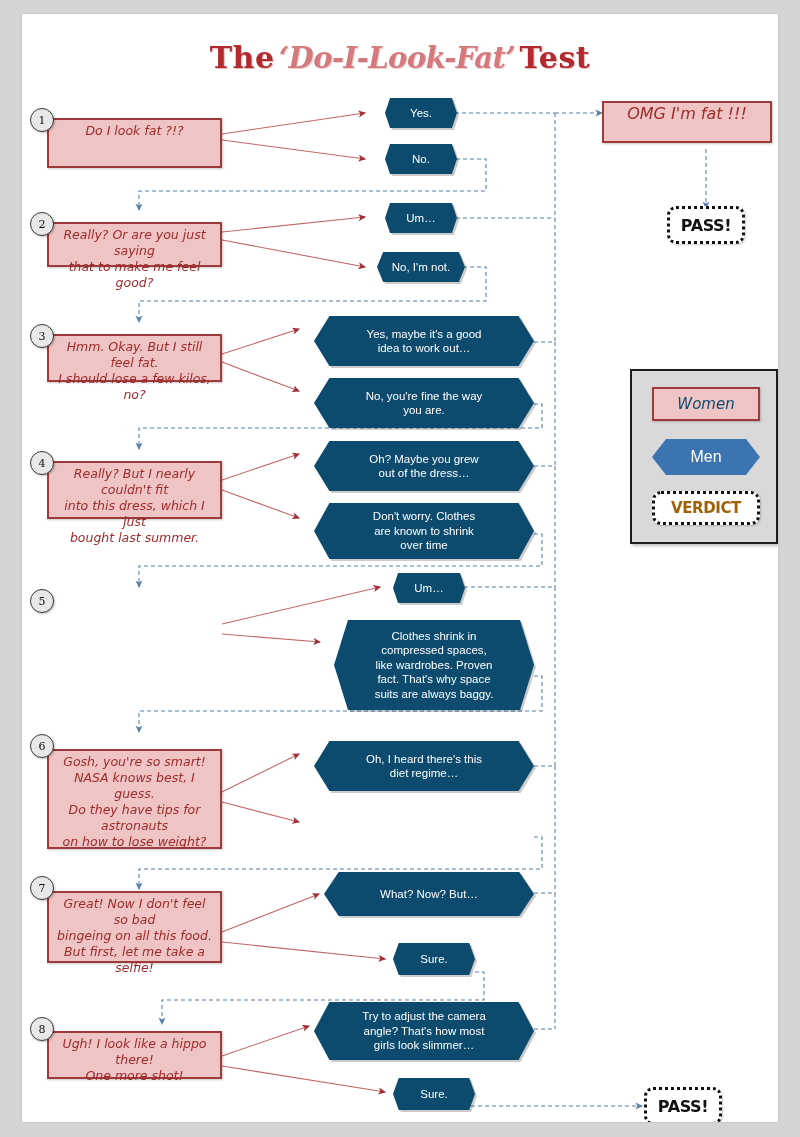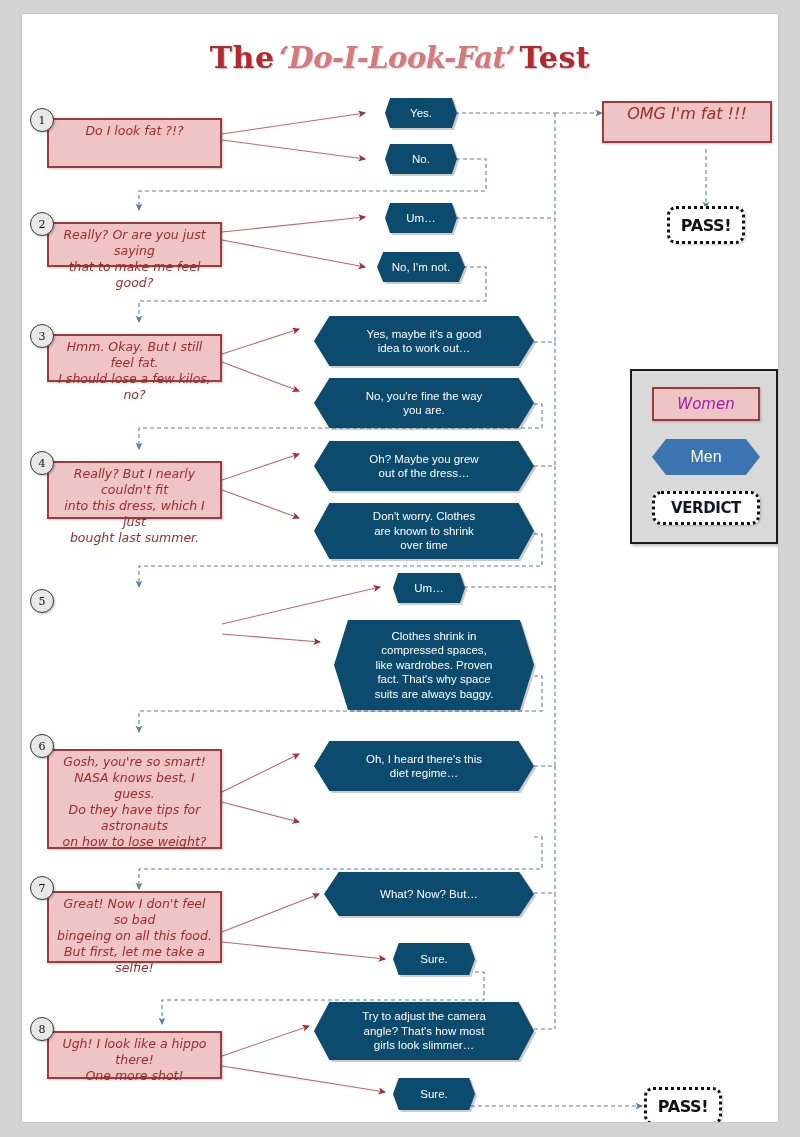--- a/index.html
+++ b/index.html
@@ -118,37 +118,37 @@
     background:#d9d9d9;
     border:2px solid #1c1c1c;
     box-sizing:border-box;
     box-shadow:2px 2px 3px rgba(0,0,0,.25);
   }
   #legend .lg-women{
     position:absolute;left:20px;top:16px;width:108px;height:34px;
     background:#eec4c4;border:2px solid #9e3a3a;box-sizing:border-box;
     display:flex;align-items:center;justify-content:center;
     font-family:"DejaVu Sans",sans-serif;font-style:italic;
-    font-size:15px;color:#a21caf;
+    font-size:15px;color:#0c4a6e;
     box-shadow:1px 1px 2px rgba(0,0,0,.2);
   }
   #legend .lg-men{
     position:absolute;left:20px;top:68px;width:108px;height:36px;
     background:#3b74b0;color:#fff;
     clip-path:polygon(13% 0,87% 0,100% 50%,87% 100%,13% 100%,0 50%);
     display:flex;align-items:center;justify-content:center;
     font-size:16px;
   }
   #legend .lg-verdict{
     position:absolute;left:20px;top:120px;width:108px;height:34px;
     background:#fff;border:3px dotted #111;border-radius:9px;
     box-sizing:border-box;
     display:flex;align-items:center;justify-content:center;
     font-family:"DejaVu Sans",sans-serif;font-weight:bold;font-size:15px;
-    letter-spacing:-.4px;color:#0f172a;
+    letter-spacing:-.4px;color:#a16207;
     box-shadow:1px 1px 2px rgba(0,0,0,.2);
   }
 
   
   #wires{position:absolute;left:0;top:0;width:756px;height:1108px;pointer-events:none;}
 </style>
 </head>
 <body>
 
 <div id="canvas">

